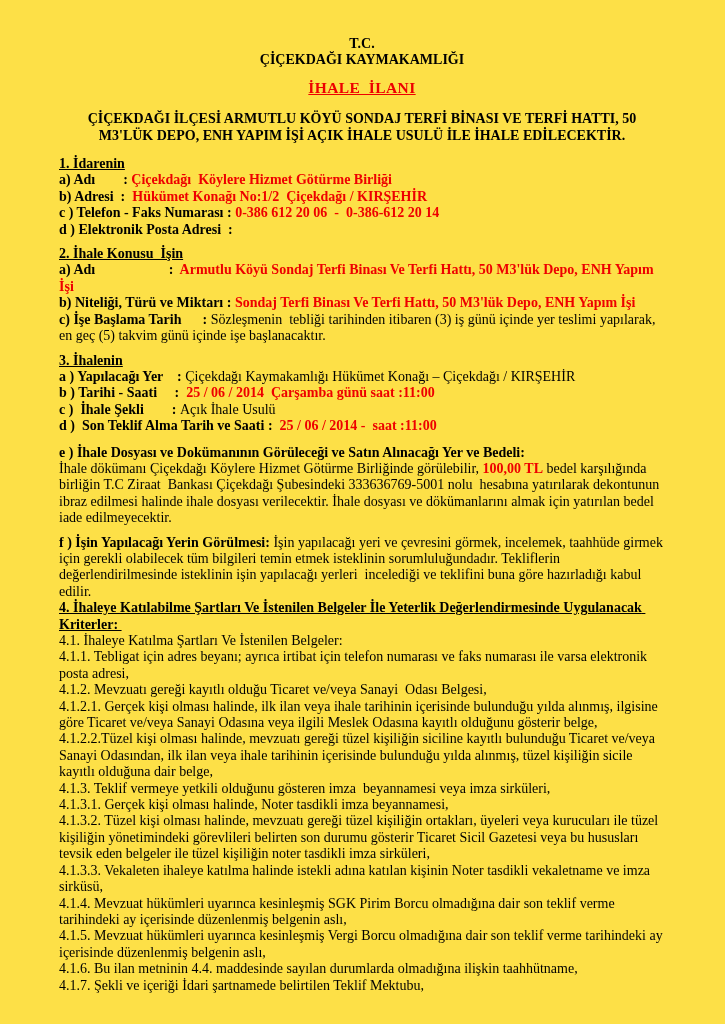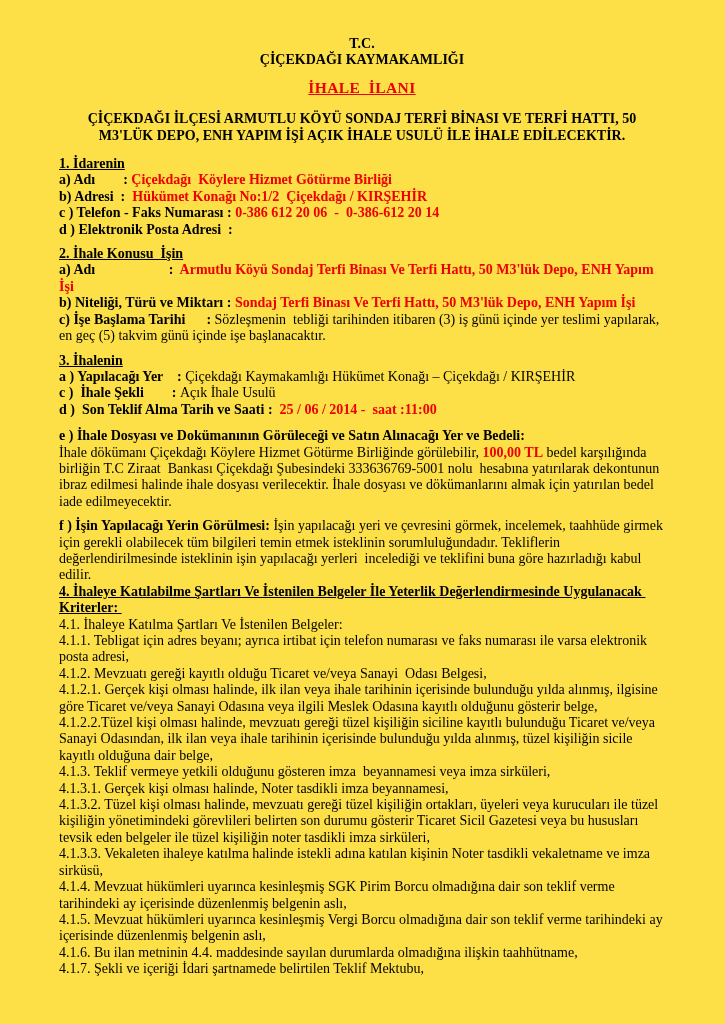--- a/index.html
+++ b/index.html
@@ -48,24 +48,25 @@
       <div class="spacer" style="height: 12px;"></div>
       <div class="line"><span class="b u">1. İdarenin</span></div>
       <div class="line"><span class="b">a) Adı        : </span><span class="r b">Çiçekdağı  Köylere Hizmet Götürme Birliği</span></div>
       <div class="line"><span class="b">b) Adresi  :  </span><span class="r b">Hükümet Konağı No:1/2  Çiçekdağı / KIRŞEHİR</span></div>
       <div class="line"><span class="b">c ) Telefon - Faks Numarası : </span><span class="r b">0-386 612 20 06  -  0-386-612 20 14</span></div>
       <div class="line"><span class="b">d ) Elektronik Posta Adresi  :</span></div>
       <div class="spacer" style="height: 8px;"></div>
       <div class="line"><span class="b u">2. İhale Konusu  İşin</span></div>
       <div class="line"><span class="b">a) Adı                     :  </span><span class="r b">Armutlu Köyü Sondaj Terfi Binası Ve Terfi Hattı, 50 M3'lük Depo, ENH Yapım İşi</span></div>
       <div class="line"><span class="b">b) Niteliği, Türü ve Miktarı : </span><span class="r b">Sondaj Terfi Binası Ve Terfi Hattı, 50 M3'lük Depo, ENH Yapım İşi</span></div>
-      <div class="line"><span class="b">c) İşe Başlama Tarihi      : </span><span class="">Sözleşmenin  tebliği tarihinden itibaren (3) iş günü içinde yer teslimi yapılarak, en geç (5) takvim günü içinde işe başlanacaktır.</span></div>
+      <div class="line"><span class="b">c) İşe Başlama Tarih      : </span><span class="">Sözleşmenin  tebliği tarihinden itibaren (3) iş günü içinde yer teslimi yapılarak, en geç (5) takvim günü içinde işe başlanacaktır.</span></div>
       <div class="spacer" style="height: 8px;"></div>
       <div class="line"><span class="b u">3. İhalenin</span></div>
       <div class="line"><span class="b">a ) Yapılacağı Yer    : </span><span class="">Çiçekdağı Kaymakamlığı Hükümet Konağı – Çiçekdağı / KIRŞEHİR</span></div>
+      <div class="line"><span class="b">b ) Tarihi - Saati     :  </span><span class="r b">25 / 06 / 2014  Çarşamba günü saat :11:00</span></div>
       <div class="line"><span class="b">c )  İhale Şekli        : </span><span class="">Açık İhale Usulü</span></div>
       <div class="line"><span class="b">d )  Son Teklif Alma Tarih ve Saati :  </span><span class="r b">25 / 06 / 2014 -  saat :11:00</span></div>
       <div class="spacer" style="height: 10px;"></div>
       <div class="line"><span class="b">e ) İhale Dosyası ve Dokümanının Görüleceği ve Satın Alınacağı Yer ve Bedeli:</span></div>
       <div class="line"><span class="">İhale dökümanı Çiçekdağı Köylere Hizmet Götürme Birliğinde görülebilir, </span><span class="r b">100,00 TL</span><span class=""> bedel karşılığında birliğin T.C Ziraat  Bankası Çiçekdağı Şubesindeki 333636769-5001 nolu  hesabına yatırılarak dekontunun ibraz edilmesi halinde ihale dosyası verilecektir. İhale dosyası ve dökümanlarını almak için yatırılan bedel  iade edilmeyecektir.</span></div>
       <div class="spacer" style="height: 8px;"></div>
       <div class="line"><span class="b">f ) İşin Yapılacağı Yerin Görülmesi: </span><span class="">İşin yapılacağı yeri ve çevresini görmek, incelemek, taahhüde girmek için gerekli olabilecek tüm bilgileri temin etmek isteklinin sorumluluğundadır. Tekliflerin değerlendirilmesinde isteklinin işin yapılacağı yerleri  incelediği ve teklifini buna göre hazırladığı kabul edilir.</span></div>
       <div class="line"><span class="b u">4. İhaleye Katılabilme Şartları Ve İstenilen Belgeler İle Yeterlik Değerlendirmesinde Uygulanacak Kriterler: </span></div>
       <div class="line"><span class="">4.1. İhaleye Katılma Şartları Ve İstenilen Belgeler:</span></div>
       <div class="line"><span class="">4.1.1. Tebligat için adres beyanı; ayrıca irtibat için telefon numarası ve faks numarası ile varsa elektronik posta adresi,</span></div>

